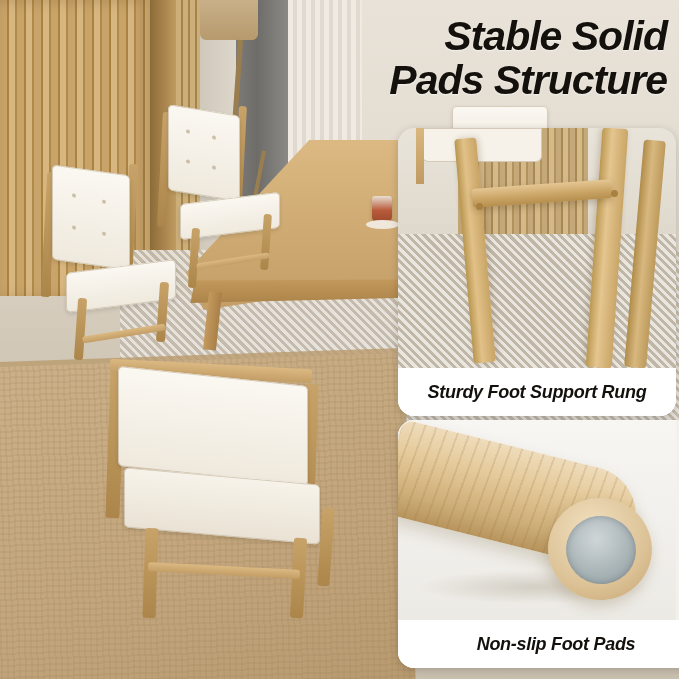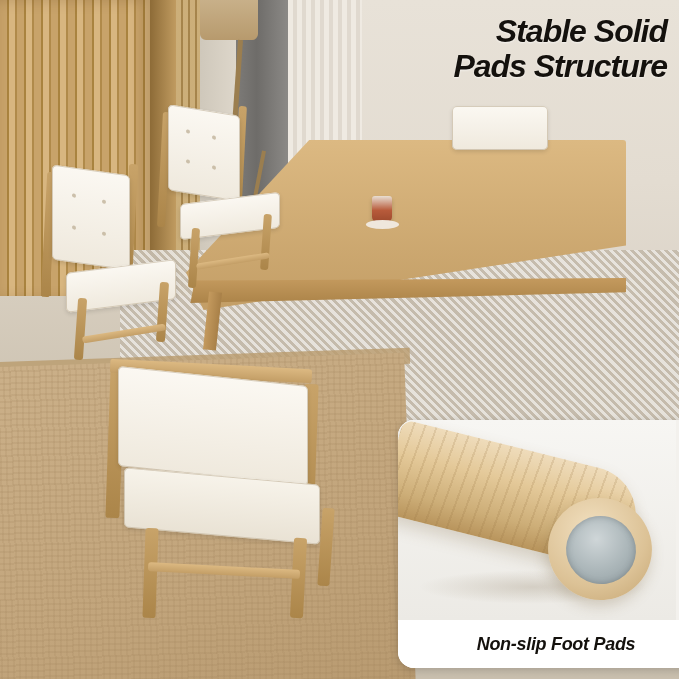--- a/index.html
+++ b/index.html
@@ -190,21 +190,21 @@
 
   
   .headline {
     position: absolute;
     right: 12px; top: 14px;
     width: 400px;
     text-align: right;
     font-family: "Liberation Sans", sans-serif;
     font-weight: bold;
     font-style: italic;
-    font-size: 32px;
+    font-size: 41px;
     line-height: 1.08;
     letter-spacing: -1px;
     color: #14110d;
     text-shadow: 0 1px 2px rgba(255,255,255,.6);
   }
   .headline .l1, .headline .l2 { display: block; white-space: nowrap; }
 
   
   .inset {
     position: absolute;
@@ -404,20 +404,36 @@
       <div class="rung2 wood-d"></div>
       <div class="rung wood"></div>
     </div>
   </div>
 
   <div class="headline">
     <span class="l1">Stable Solid</span>
     <span class="l2">Pads Structure</span>
   </div>
 
+  <div class="inset inset-top">
+    <div class="inset-img">
+      <div class="t-wall"></div>
+      <div class="t-slats"></div>
+      <div class="t-chairback"></div>
+      <div class="t-chairback-posts"></div>
+      <div class="t-rug"></div>
+      <div class="t-leg-left"></div>
+      <div class="t-leg-right"></div>
+      <div class="t-leg-right2"></div>
+      <div class="t-rung"></div>
+      <div class="t-screw"></div>
+      <div class="t-screw2"></div>
+    </div>
+    <div class="inset-caption">Sturdy Foot Support Rung</div>
+  </div>
 
   <div class="inset inset-bottom">
     <div class="inset-img">
       <div class="b-bg"></div>
       <div class="b-shadow"></div>
       <div class="b-leg"></div>
       <div class="b-leg-grain"></div>
       <div class="b-end"></div>
       <div class="b-pad"></div>
     </div>

